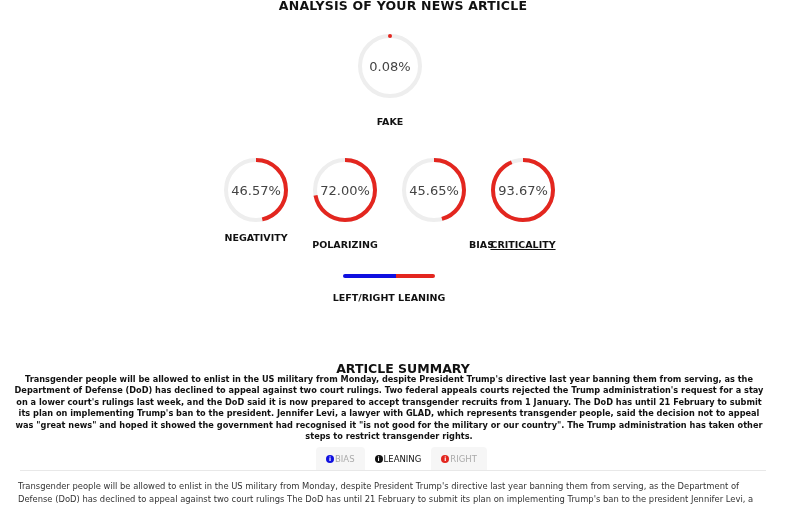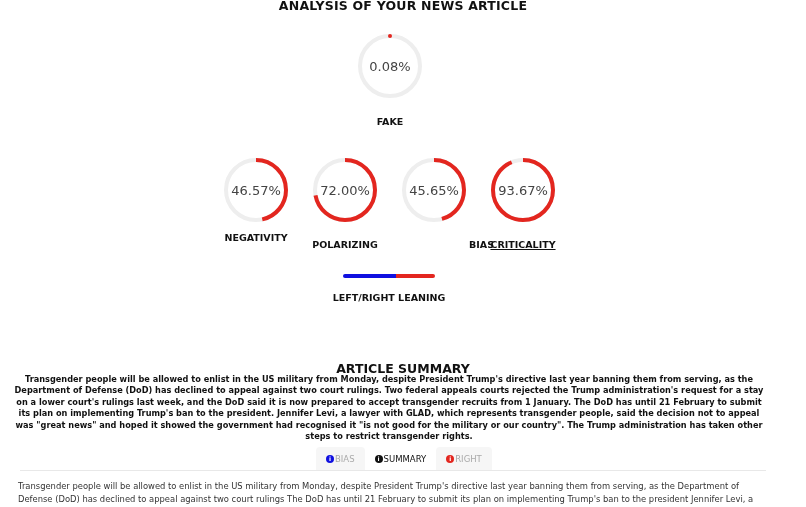--- a/index.html
+++ b/index.html
@@ -80,21 +80,21 @@
 <div class="sum-title">ARTICLE SUMMARY</div>
 <div class="sum-text">Transgender people will be allowed to enlist in the US military from Monday, despite President Trump's directive last year banning them from serving, as the Department of Defense (DoD) has declined to appeal against two court rulings. Two federal appeals courts rejected the Trump administration's request for a stay on a lower court's rulings last week, and the DoD said it is now prepared to accept transgender recruits from 1 January. The DoD has until 21 February to submit its plan on implementing Trump's ban to the president. Jennifer Levi, a lawyer with GLAD, which represents transgender people, said the decision not to appeal was "great news" and hoped it showed the government had recognised it "is not good for the military or our country". The Trump administration has taken other steps to restrict transgender rights.</div>
 
 <div class="tabs">
   <div class="tab">
     <span class="dot" style="background:#1010e0;">i</span>
     <span>BIAS</span>
   </div>
   <div class="tab active">
     <span class="dot" style="background:#111;">i</span>
-    <span>SUMMARY</span>
+    <span>LEANING</span>
   </div>
   <div class="tab">
     <span class="dot" style="background:#e3261f;">i</span>
     <span>RIGHT</span>
   </div>
 </div>
 <div class="tab-line"></div>
 <div class="body-text">Transgender people will be allowed to enlist in the US military from Monday, despite President Trump's directive last year banning them from serving, as the Department of Defense (DoD) has declined to appeal against two court rulings The DoD has until 21 February to submit its plan on implementing Trump's ban to the president Jennifer Levi, a lawyer with GLAD, which represents transgender people, said the decision not to appeal was great news and hoped it showed the government had recognised it is not good for the military or our country</div>
 
 </body></html>

